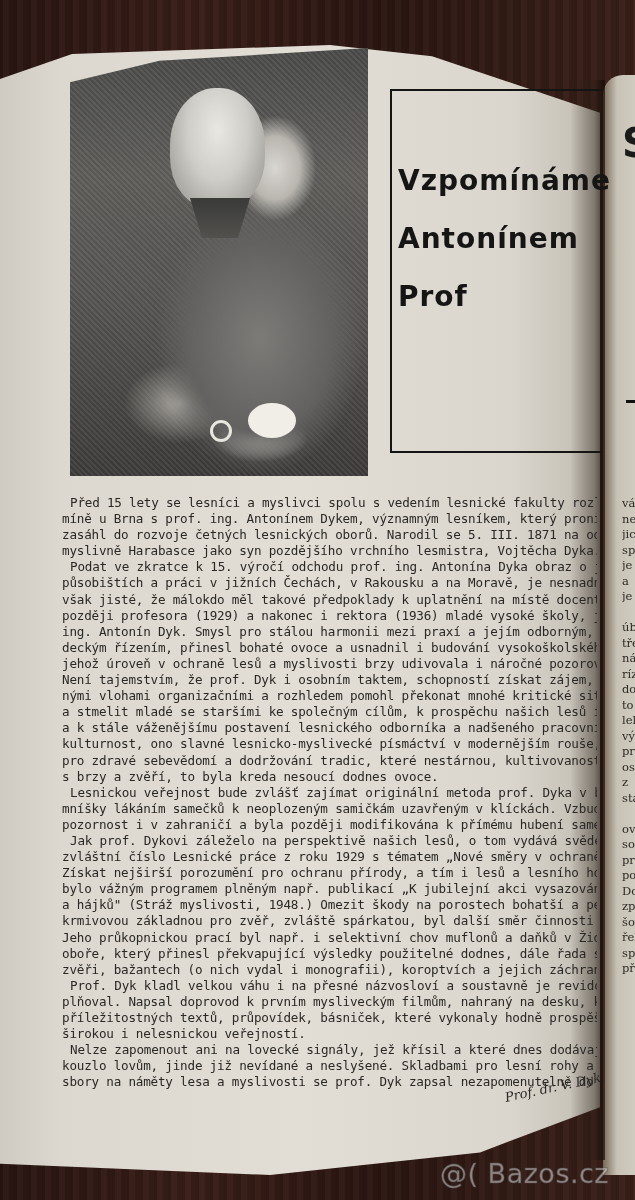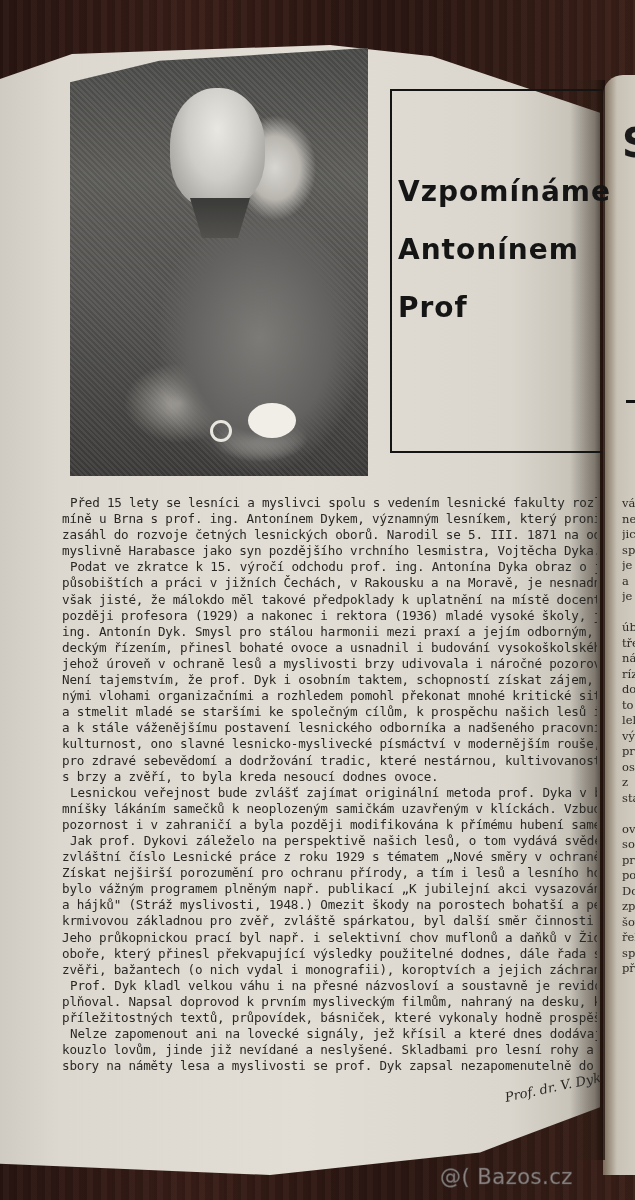--- a/index.html
+++ b/index.html
@@ -67,43 +67,42 @@
     position:absolute; left:140px; top:372px; width:16px; height:16px;
     border:3px solid #e9e6df; border-radius:50%;
   }
   .title-box {
     position:absolute; left:390px; top:89px; width:210px; height:360px;
     border-left:2px solid #141414; border-top:2px solid #141414;
     border-bottom:2px solid #141414;
     border-top-left-radius:0;
   }
   .title {
-    position:absolute; left:398px; top:163px; width:200px;
+    position:absolute; left:398px; top:152px; width:200px;
     font-family: "DejaVu Sans", sans-serif; font-weight:bold;
     font-size:28px; line-height:58px; color:#151515; letter-spacing:1px;
   }
   .title span { display:block; }
   .article {
     position:absolute; left:62px; top:495px; width:535px;
     font-family: "DejaVu Sans Mono", monospace;
     font-size:12.6px; line-height:16.1px; color:#2a2825;
     letter-spacing:-0.2px;
   }
   .article p { margin:0; white-space:nowrap; overflow:hidden; }
   .article p.indent { text-indent:8px; }
   .signature {
     position:absolute; left:505px; top:1090px;
     font-family:"DejaVu Serif", serif; font-style:italic;
     font-size:13px; color:#2a2825; transform: rotate(-12deg); transform-origin:left;
   }
   .watermark {
     position:absolute; left:440px; top:1158px;
-    font-family: "DejaVu Sans", sans-serif; font-size:21px; color:rgba(225,225,225,0.55);
+    font-family: "DejaVu Sans", sans-serif; font-size:27px; color:rgba(225,225,225,0.55);
     letter-spacing:0.5px;
-    margin-top:7px;
     -webkit-text-stroke: 1px rgba(80,80,80,0.5);
   }
 </style>
 </head>
 <body>
 
 <div class="wood-stripes"></div>
 
 <div class="next-page"></div>
 <div class="next-page-heading">S</div>
@@ -154,20 +153,21 @@
     <p>Získat nejširší porozumění pro ochranu přírody, a tím i lesů a lesního hospodářství,</p>
     <p>bylo vážným programem plněným např. publikací „K jubilejní akci vysazování stromků</p>
     <p>a hájků" (Stráž myslivosti, 1948.) Omezit škody na porostech bohatší a pestřejší</p>
     <p>krmivovou základnou pro zvěř, zvláště spárkatou, byl další směr činnosti prof. Dyka.</p>
     <p>Jeho průkopnickou prací byl např. i selektivní chov muflonů a daňků v Židlochovicích</p>
     <p>oboře, který přinesl překvapující výsledky použitelné dodnes, dále řada sdělení o své</p>
     <p>zvěři, bažantech (o nich vydal i monografii), koroptvích a jejich záchraně apod.</p>
     <p class="indent">Prof. Dyk kladl velkou váhu i na přesné názvosloví a soustavně je revidoval a do-</p>
     <p>plňoval. Napsal doprovod k prvním mysliveckým filmům, nahraný na desku, kromě</p>
     <p>příležitostných textů, průpovídek, básniček, které vykonaly hodně prospěšného mezi</p>
+    <p>širokou i nelesnickou veřejností.</p>
     <p class="indent">Nelze zapomenout ani na lovecké signály, jež křísil a které dnes dodávají i zvláštní</p>
     <p>kouzlo lovům, jinde již nevídané a neslyšené. Skladbami pro lesní rohy a mužské</p>
     <p>sbory na náměty lesa a myslivosti se prof. Dyk zapsal nezapomenutelně do vzpomínek</p>
   </div>
 
 <div class="signature">Prof. dr. V. Dyk</div>
 
 <div class="watermark">@( Bazos.cz</div>
 
 </body></html>

